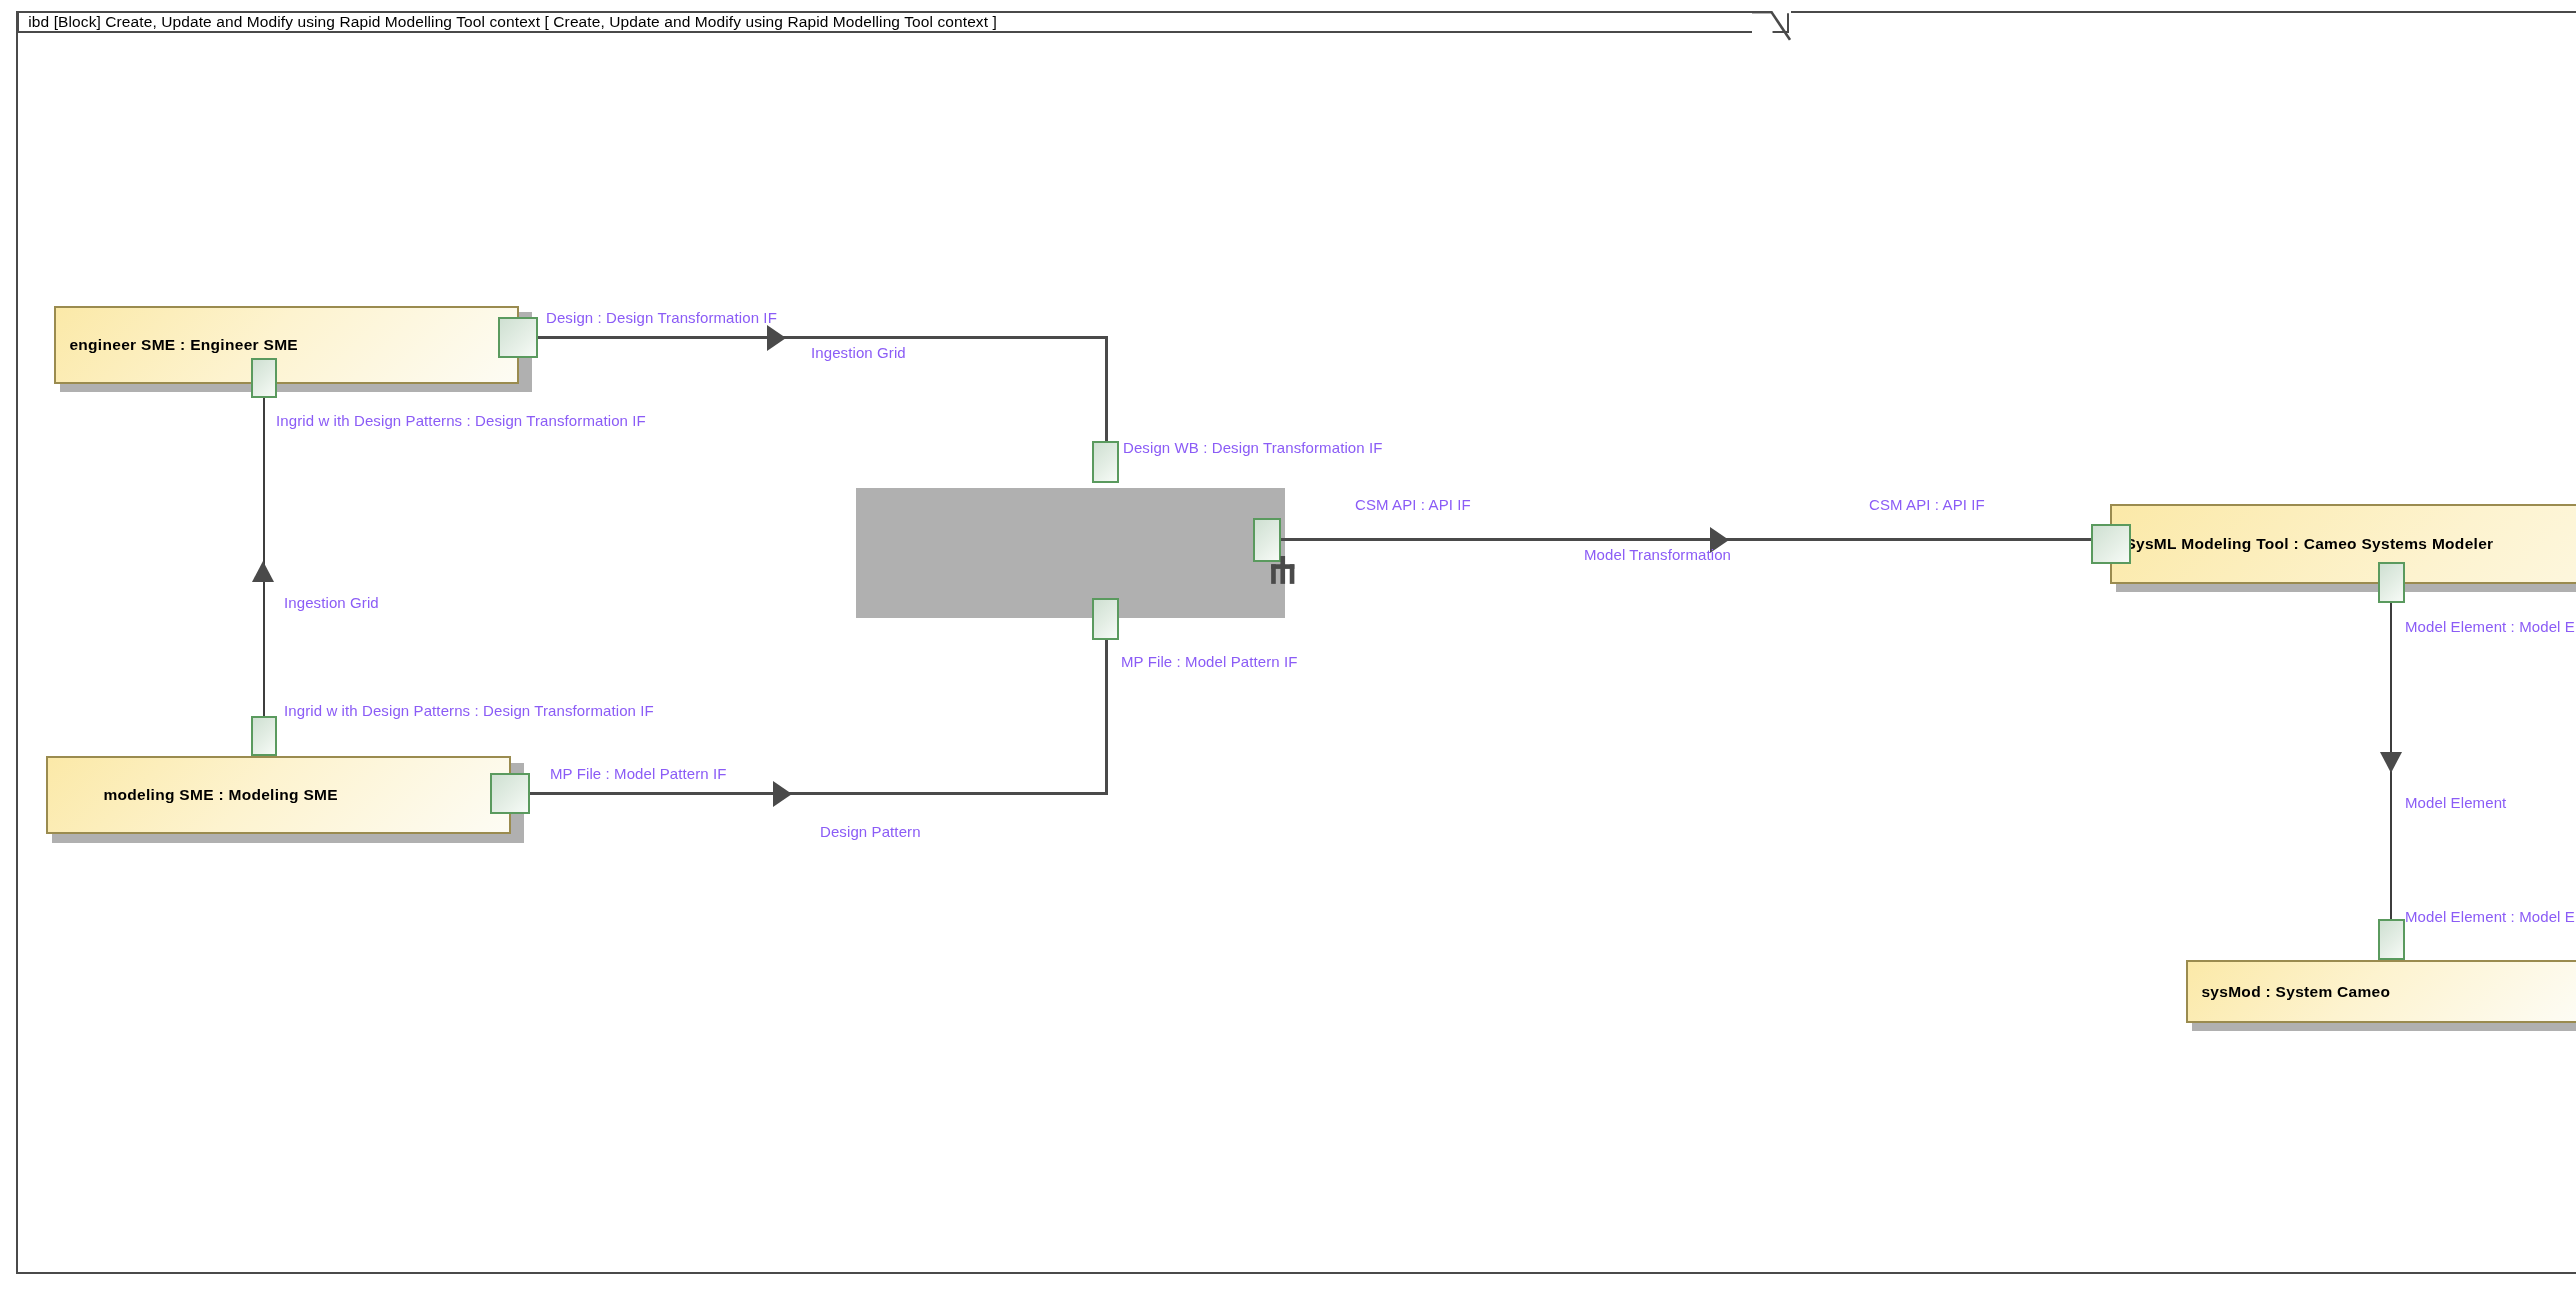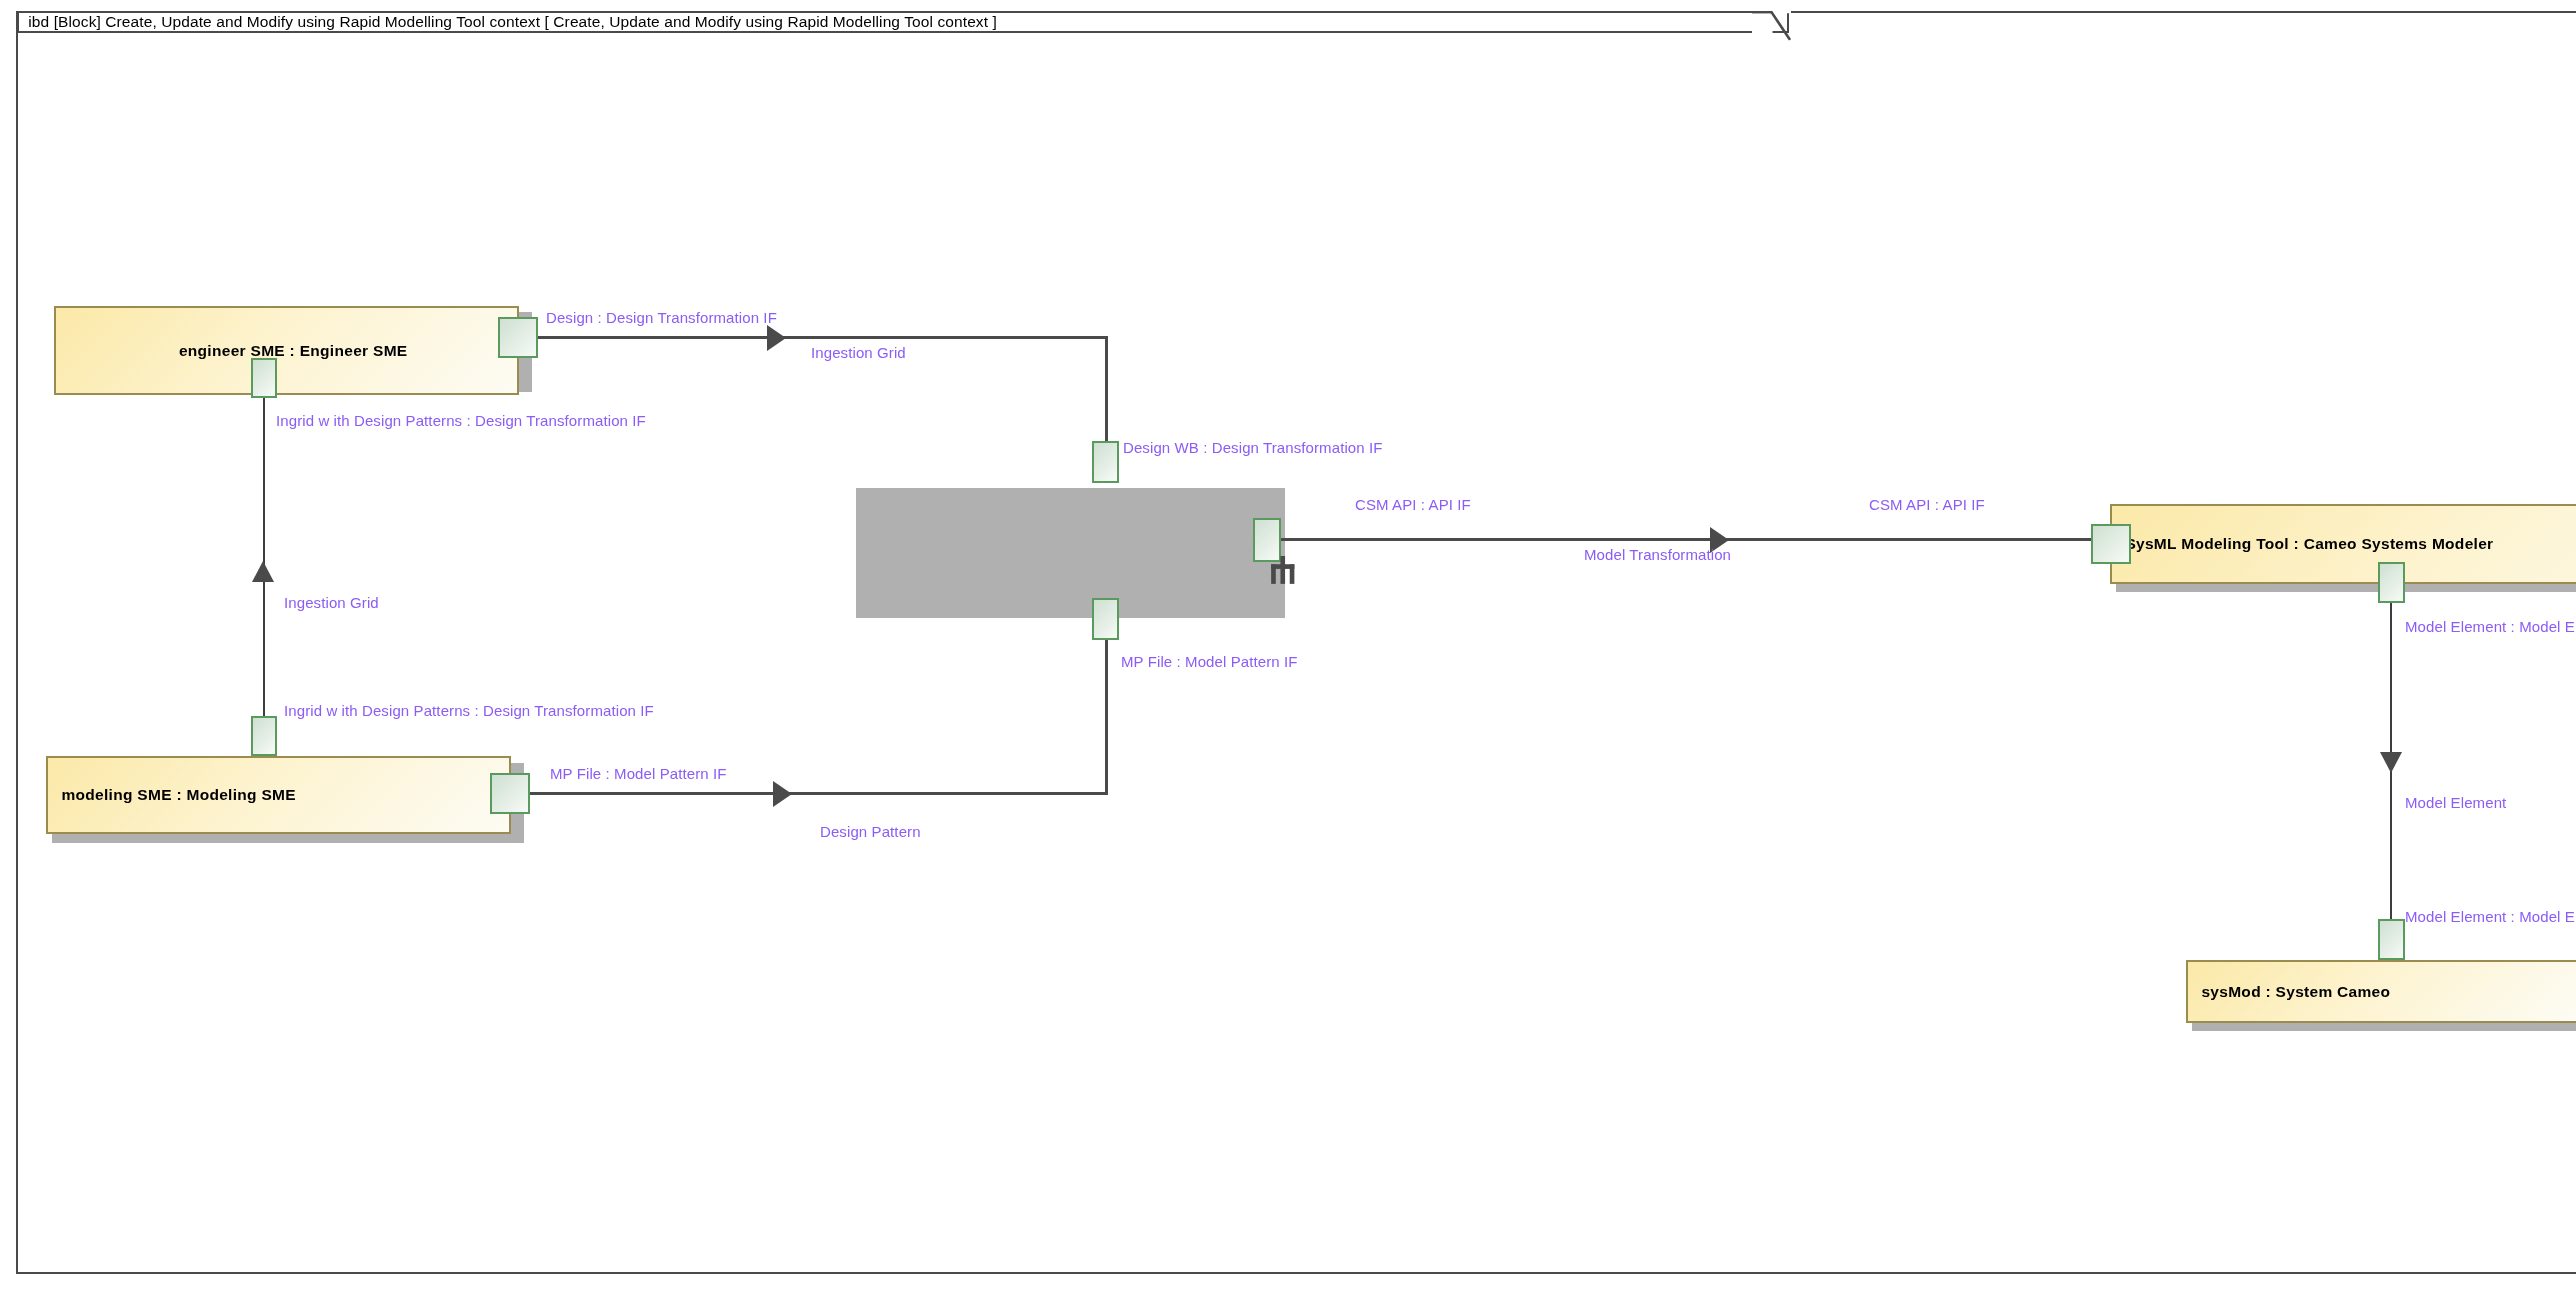--- a/index.html
+++ b/index.html
@@ -148,30 +148,30 @@
     <span class="tab-label">ibd [Block] Create, Update and Modify using Rapid Modelling Tool context [ Create, Update and Modify using Rapid Modelling Tool context ]</span>
   </div>
 
   <svg class="trident" style="left:1752px; top:11.3px; width:39px; height:31px;" viewBox="0 0 76 60" width="39" height="31">
     <polygon points="0,0 76,0 76,4 40,4 40,56 76,56 76,60 0,60" fill="#ffffff"></polygon>
     <polyline points="38,2 74,56" stroke="#4a4a4a" stroke-width="5" fill="none"></polyline>
     <line x1="0" y1="2" x2="40" y2="2" stroke="#4a4a4a" stroke-width="5"></line>
   </svg>
 
   <div class="part-shadow" style="left:60px; top:312px; width:472px; height:80px;"></div>
-  <div class="part" style="left:54px; top:306px; width:465px; height:89px;justify-content:center;">
+  <div class="part" style="left:54px; top:306px; width:465px; height:78px;">
     <span class="part-name">engineer SME : Engineer SME</span>
   </div>
 
   <div class="port" style="left:498px; top:317px; width:40px; height:41px;"></div>
 
   <div class="port" style="left:251px; top:358px; width:26px; height:40px;"></div>
 
   <div class="part-shadow" style="left:52px; top:763px; width:472px; height:80px;"></div>
-  <div class="part" style="left:46px; top:756px; width:465px; height:78px;">
+  <div class="part" style="left:46px; top:756px; width:465px; height:78px;padding-left:42px;">
     <span class="part-name">modeling SME : Modeling SME</span>
   </div>
 
   <div class="port" style="left:251px; top:716px; width:26px; height:40px;"></div>
 
   <div class="port" style="left:490px; top:773px; width:40px; height:41px;"></div>
 
   <div class="part-shadow" style="left:856px; top:488px; width:429px; height:130px;"></div>
 
   <svg class="trident" style="left:1269px; top:556px; width:27px; height:32px;" viewBox="0 0 52 62">

